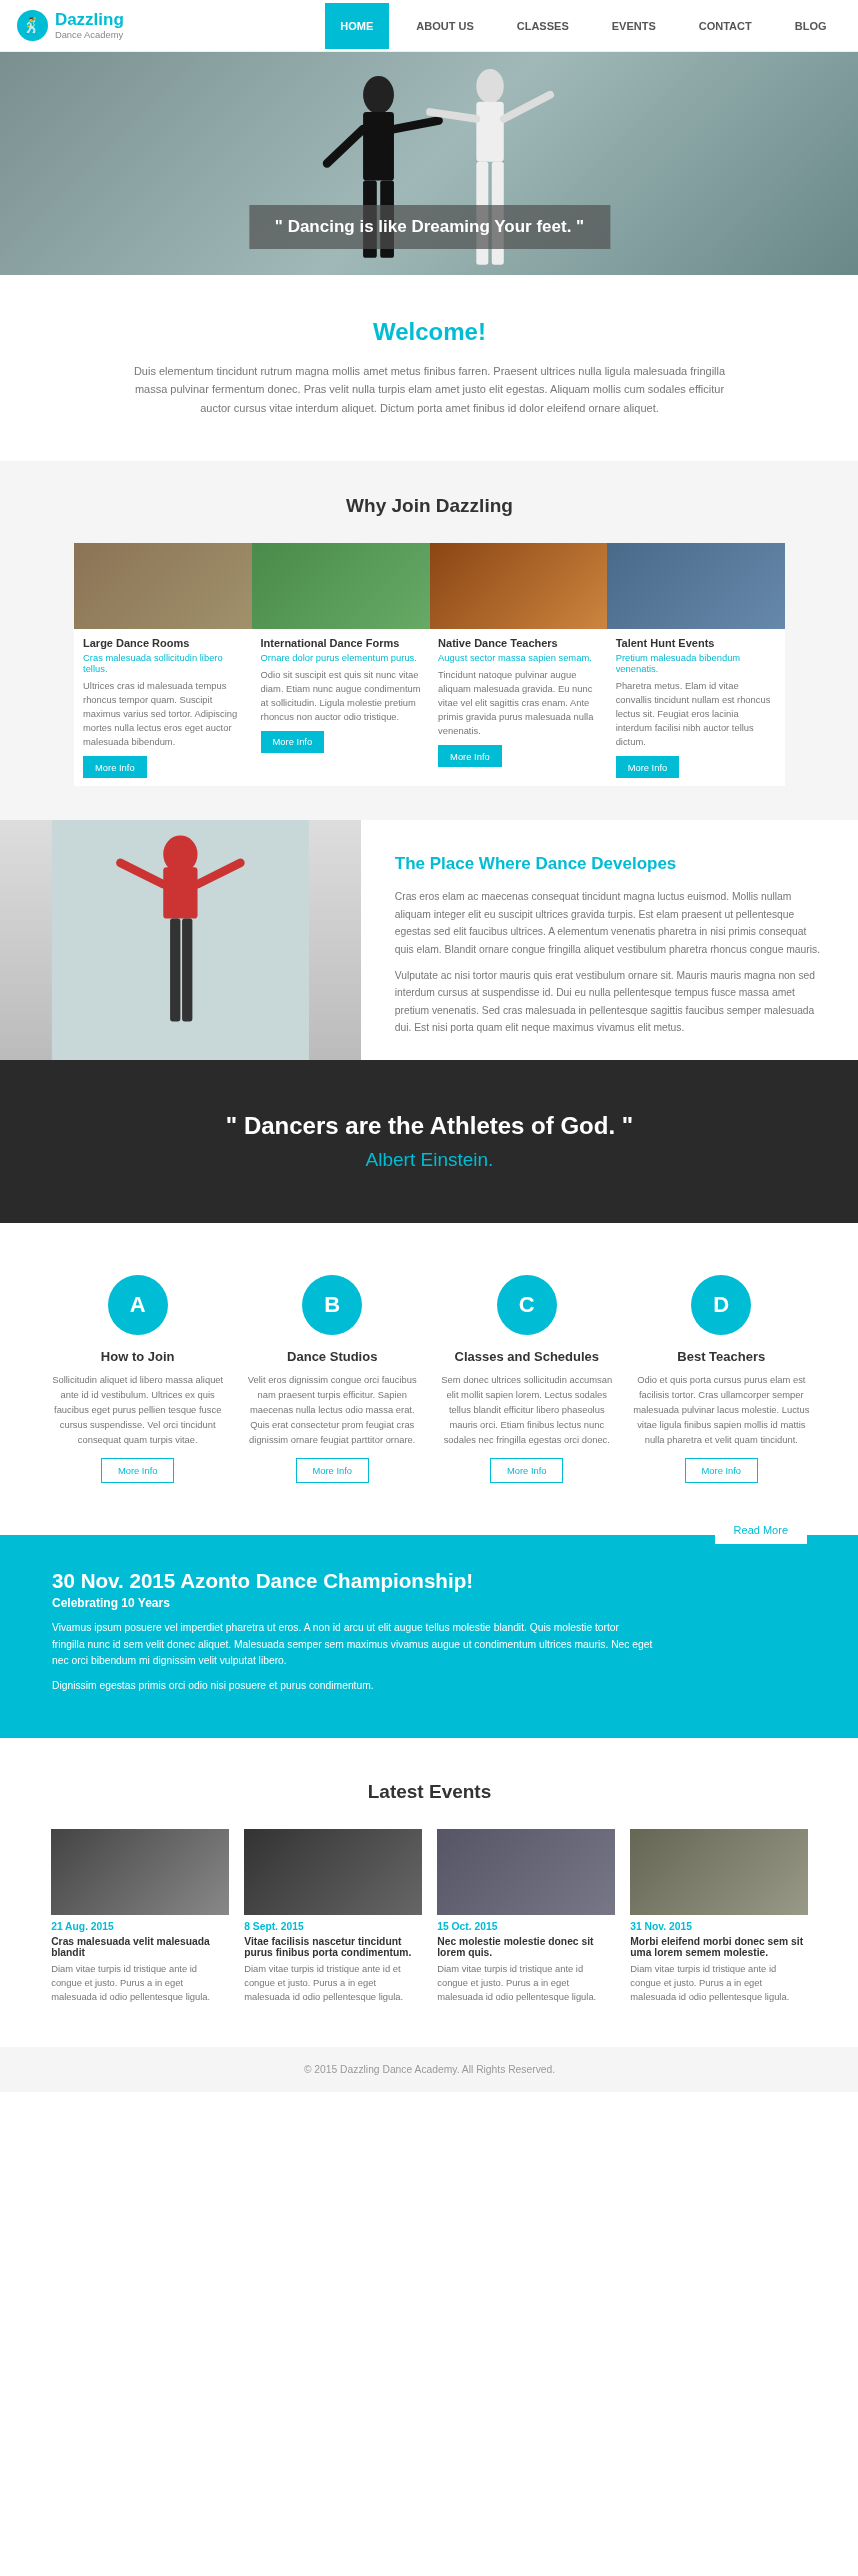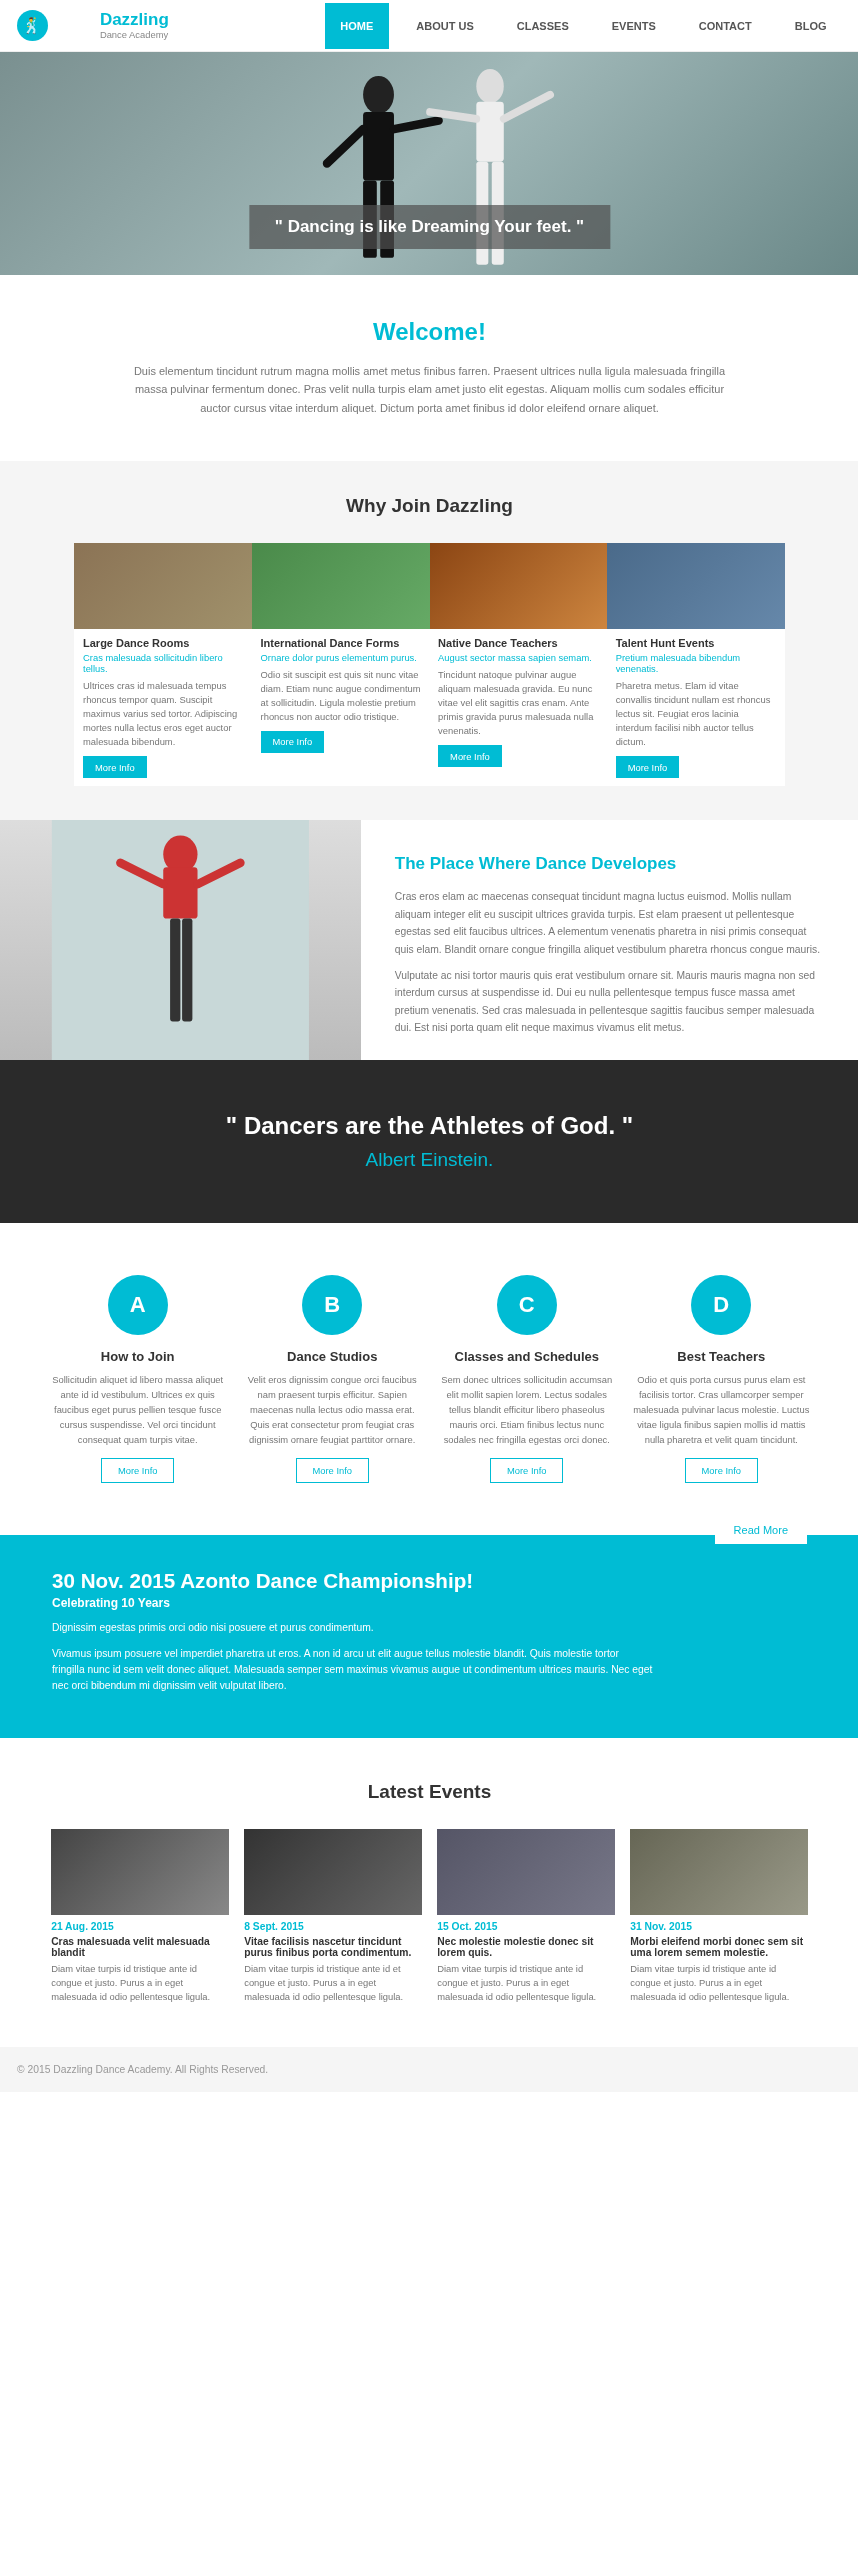--- a/index.html
+++ b/index.html
@@ -2,21 +2,21 @@
 <html style="font-size:13.7px"><head>
   <meta charset="utf-8">
   <style>
     * { margin: 0; padding: 0; box-sizing: border-box; }
     body { font-family: Arial, sans-serif; font-size: 11px; color: #555; background: #fff; width: 859px; }
 
     
     nav { background: #fff; display: flex; align-items: center; padding: 0 17px; height: 52px; border-bottom: 0.9px solid #eee; }
     .logo { display: flex; align-items: center; margin-right: auto; }
     .logo-icon { width: 31px; height: 31px; background: #00bcd4; border-radius: 50%; display: flex; align-items: center; justify-content: center; color: #fff; font-size: 15.5px; margin-right: 6.9px; }
-    .logo-text { line-height: 1.1; margin-left: 45px; }
+    .logo-text { line-height: 1.1; }
     .logo-text .brand { color: #00bcd4; font-size: 17px; font-weight: bold; }
     .logo-text .sub { color: #888; font-size: 9.4px; }
     .nav-links { display: flex; gap: 12px; }
     .nav-links a { padding: 17px 15.5px; text-decoration: none; color: #555; font-size: 11px; font-weight: 600; display: block; }
     .nav-links a.active { background: #00bcd4; color: #fff; }
 
     
     .hero { width: 100%; height: 223px; background: linear-gradient(to right, #b0c4c4 0%, #8aa0a0 100%); position: relative; overflow: hidden; display: flex; align-items: center; justify-content: center; }
     .hero-bg { position: absolute; inset: 0; background: linear-gradient(135deg, #7a9090 0%, #a0b8b8 50%, #6a8888 100%); }
     .hero-quote { position: absolute; bottom: 26px; left: 50%; transform: translateX(-50%); background: rgba(80,80,80,0.7); color: #fff; padding: 12px 26px; font-size: 17px; font-weight: bold; white-space: nowrap; text-align: center; }
@@ -79,21 +79,21 @@
     .event-img { width: 100%; height: 86px; background: #ccc; overflow: hidden; margin-bottom: 6.9px; }
     .event-img-1 { background: linear-gradient(135deg, #444 0%, #888 100%); }
     .event-img-2 { background: linear-gradient(135deg, #333 0%, #666 100%); }
     .event-img-3 { background: linear-gradient(135deg, #556 0%, #778 100%); }
     .event-img-4 { background: linear-gradient(135deg, #665 0%, #998 100%); }
     .event-date { color: #00bcd4; font-size: 10.3px; font-weight: bold; margin-bottom: 3.4px; }
     .event-title { color: #333; font-size: 10.3px; font-weight: bold; margin-bottom: 4.3px; }
     .event-desc { color: #777; font-size: 9.4px; line-height: 1.5; }
 
     
-    .footer { background: #f5f5f5; padding: 17px; text-align: left; color: #999; font-size: 10.3px; }
+    .footer { background: #f5f5f5; padding: 17px; text-align: center; color: #999; font-size: 10.3px; }
   </style>
 </head>
 <body>
 
 <nav>
   <div class="logo">
     <div class="logo-icon">🕺</div>
     <div class="logo-text">
       <div class="brand">Dazzling</div>
       <div class="sub">Dance Academy</div>
@@ -241,22 +241,22 @@
       <button class="btn-outline">More Info</button>
     </div>
 
   </div>
 </div>
 
 <div class="banner">
   <button class="btn-white">Read More</button>
   <h2>30 Nov. 2015 Azonto Dance Championship!</h2>
   <div class="banner-sub">Celebrating 10 Years</div>
+  <p>Vivamus ipsum posuere vel imperdiet pharetra ut eros. A non id arcu ut elit augue tellus molestie blandit. Quis molestie tortor fringilla nunc id sem velit donec aliquet. Malesuada semper sem maximus vivamus augue ut condimentum ultrices mauris. Nec eget nec orci bibendum mi dignissim velit vulputat libero.</p>
   <p>Dignissim egestas primis orci odio nisi posuere et purus condimentum.</p>
-  <p>Vivamus ipsum posuere vel imperdiet pharetra ut eros. A non id arcu ut elit augue tellus molestie blandit. Quis molestie tortor fringilla nunc id sem velit donec aliquet. Malesuada semper sem maximus vivamus augue ut condimentum ultrices mauris. Nec eget nec orci bibendum mi dignissim velit vulputat libero.</p>
   <div class="banner-clearfix"></div>
 </div>
 
 <div class="latest-events">
   <h2>Latest Events</h2>
   <div class="events-grid">
 
     <div class="event-card">
       <div class="event-img event-img-1"></div>
       <div class="event-date">21 Aug. 2015</div>

